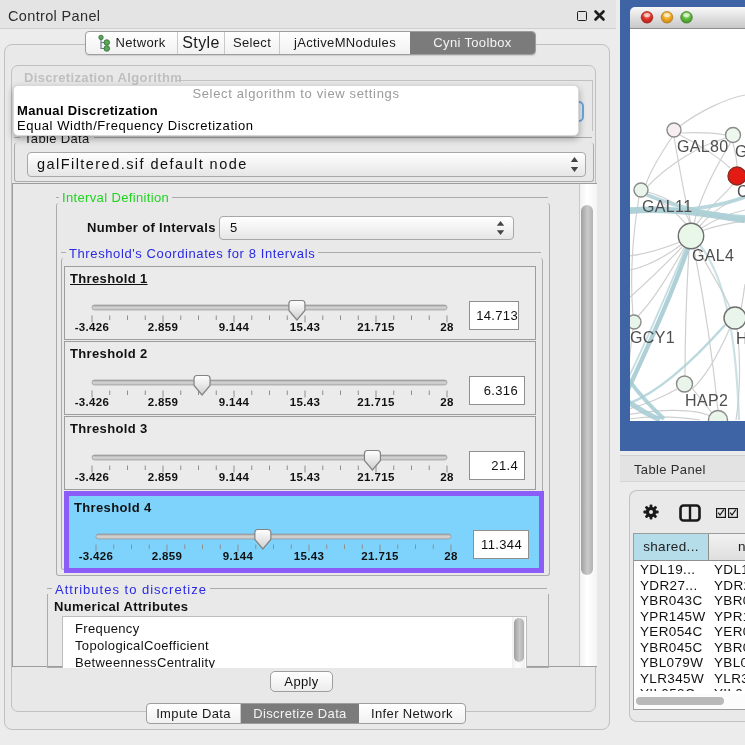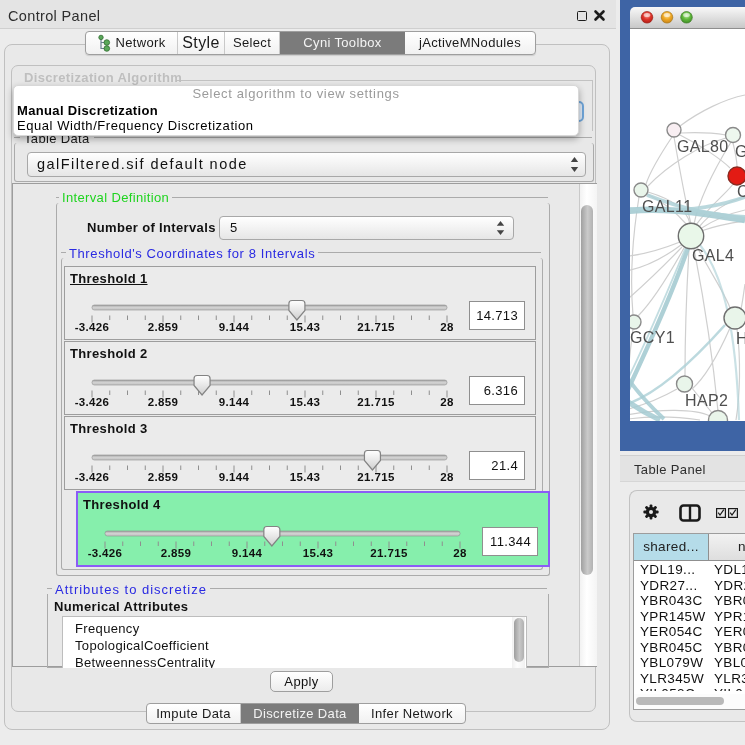--- a/index.html
+++ b/index.html
@@ -20,22 +20,22 @@
   <svg width="14" height="18" viewBox="0 0 14 18" style="margin-right:4px;">
    <path d="M4 3.5 V15 M4 8.5 H9 M4 14.5 H9" stroke="#6a7f8e" stroke-width="1.2" fill="none"></path>
    <circle cx="4" cy="3.4" r="2.2" fill="#5aa85a" stroke="#2e6b2e" stroke-width="0.8"></circle>
    <circle cx="9.8" cy="8.5" r="2.8" fill="#5aa85a" stroke="#2e6b2e" stroke-width="0.8"></circle>
    <circle cx="9.8" cy="14.5" r="2.8" fill="#5aa85a" stroke="#2e6b2e" stroke-width="0.8"></circle>
   </svg>
   <span style="font-size:13px;color:#1a1a1a;">Network</span>
  </div>
  <div style="width:46px;height:100%;display:flex;align-items:center;justify-content:center;border-right:1px solid #c9c9c9;font-size:16px;color:#1a1a1a;">Style</div>
  <div style="width:54px;height:100%;display:flex;align-items:center;justify-content:center;border-right:1px solid #c9c9c9;font-size:13px;color:#1a1a1a;">Select</div>
+ <div style="flex:1;height:100%;display:flex;align-items:center;justify-content:center;font-size:13px;color:#1a1a1a;">jActiveMNodules</div>
  <div style="width:125px;height:100%;display:flex;align-items:center;justify-content:center;background:#7b7b7b;font-size:13px;color:#f4f4f4;">Cyni Toolbox</div>
- <div style="flex:1;height:100%;display:flex;align-items:center;justify-content:center;font-size:13px;color:#1a1a1a;">jActiveMNodules</div>
 </div>
 
 <div class="abs" style="left:176px;top:80px;width:416px;height:1px;background:#c2c2c2;"></div>
 <div class="abs" style="left:592px;top:80px;width:1px;height:51px;background:#c2c2c2;"></div>
 <div class="abs" style="left:24px;top:70px;font-size:13px;font-weight:bold;color:#bfbfbf;">Discretization Algorithm</div>
 <div class="abs" style="left:558px;top:101px;width:22px;height:17px;border:2.5px solid #6fa5d8;border-radius:5px;background:#dfe9f5;"></div>
 
 <div class="abs" style="left:14px;top:143px;width:578px;height:38px;border:1px solid #ababab;border-top:none;border-radius:3px;"></div>
 <div class="abs" style="left:14px;top:137px;width:578px;height:1px;background:#ababab;"></div>
 <div class="abs" style="left:20px;top:131px;background:#e8e8e8;padding:0 4px;font-size:13px;color:#1a1a1a;">Table Data</div>
@@ -106,21 +106,21 @@
       <line x1="364.25" y1="48.5" x2="364.25" y2="53.0" stroke="#8f8f8f" stroke-width="1"></line>
       <line x1="382.00" y1="48.5" x2="382.00" y2="55.5" stroke="#8f8f8f" stroke-width="1"></line>
   <text x="27.00" y="64" font-size="11.5" font-weight="bold" fill="#111" text-anchor="middle" font-family="Liberation Sans, sans-serif">-3.426</text>
       <text x="98.00" y="64" font-size="11.5" font-weight="bold" fill="#111" text-anchor="middle" font-family="Liberation Sans, sans-serif">2.859</text>
       <text x="169.00" y="64" font-size="11.5" font-weight="bold" fill="#111" text-anchor="middle" font-family="Liberation Sans, sans-serif">9.144</text>
       <text x="240.00" y="64" font-size="11.5" font-weight="bold" fill="#111" text-anchor="middle" font-family="Liberation Sans, sans-serif">15.43</text>
       <text x="311.00" y="64" font-size="11.5" font-weight="bold" fill="#111" text-anchor="middle" font-family="Liberation Sans, sans-serif">21.715</text>
       <text x="382.00" y="64" font-size="11.5" font-weight="bold" fill="#111" text-anchor="middle" font-family="Liberation Sans, sans-serif">28</text>
   <path d="M223.91 43.5 v-7 a3 3 0 0 1 3 -3 h10 a3 3 0 0 1 3 3 v7 l-8 9.5 l-8 -9.5 z" fill="url(#thg)" stroke="#838383" stroke-width="1.2"></path>
  </svg>
- <div style="position:absolute;left:404px;top:34px;width:48px;height:27px;background:#fff;border:1px solid #8f8f8f;font-size:13px;color:#111;text-align:right;line-height:27px;padding-right:6px;">14.713</div>
+ <div style="position:absolute;left:404px;top:34px;width:48px;height:27px;background:#fff;border:1px solid #8f8f8f;font-size:13px;color:#111;text-align:right;line-height:27px;">14.713</div>
 </div>
 
 <div style="position:absolute;left:64px;top:341px;width:470px;height:72px;background:#ebebeb;border:1px solid #9d9d9d;">
  <div style="position:absolute;left:5px;top:4px;font-size:13px;font-weight:bold;color:#111;">Threshold 2</div>
  <svg width="470" height="66" viewBox="0 0 470 66" style="position:absolute;left:0;top:0;">
   <defs>
    <linearGradient id="trk341" x1="0" y1="0" x2="0" y2="1">
     <stop offset="0" stop-color="#9f9f9f"></stop>
           <stop offset="0.45" stop-color="#d2d2d2"></stop>
           <stop offset="1" stop-color="#c4c4c4"></stop>
@@ -203,21 +203,21 @@
       <text x="98.00" y="64" font-size="11.5" font-weight="bold" fill="#111" text-anchor="middle" font-family="Liberation Sans, sans-serif">2.859</text>
       <text x="169.00" y="64" font-size="11.5" font-weight="bold" fill="#111" text-anchor="middle" font-family="Liberation Sans, sans-serif">9.144</text>
       <text x="240.00" y="64" font-size="11.5" font-weight="bold" fill="#111" text-anchor="middle" font-family="Liberation Sans, sans-serif">15.43</text>
       <text x="311.00" y="64" font-size="11.5" font-weight="bold" fill="#111" text-anchor="middle" font-family="Liberation Sans, sans-serif">21.715</text>
       <text x="382.00" y="64" font-size="11.5" font-weight="bold" fill="#111" text-anchor="middle" font-family="Liberation Sans, sans-serif">28</text>
   <path d="M299.44 43.5 v-7 a3 3 0 0 1 3 -3 h10 a3 3 0 0 1 3 3 v7 l-8 9.5 l-8 -9.5 z" fill="url(#thg)" stroke="#838383" stroke-width="1.2"></path>
  </svg>
  <div style="position:absolute;left:404px;top:34px;width:48px;height:27px;background:#fff;border:1px solid #8f8f8f;font-size:13px;color:#111;text-align:right;line-height:27px;padding-right:6px;">21.4</div>
 </div>
 
-<div style="position:absolute;left:76px;top:491px;width:470px;height:72px;background:#86efac;border:2px solid #8b5cf6;">
+<div style="position:absolute;left:64px;top:491px;width:470px;height:72px;background:#7dd3fc;border:5px solid #8b5cf6;">
  <div style="position:absolute;left:5px;top:4px;font-size:13px;font-weight:bold;color:#111;">Threshold 4</div>
  <svg width="470" height="66" viewBox="0 0 470 66" style="position:absolute;left:0;top:0;">
   <defs>
    <linearGradient id="trk491" x1="0" y1="0" x2="0" y2="1">
     <stop offset="0" stop-color="#9f9f9f"></stop>
           <stop offset="0.45" stop-color="#d2d2d2"></stop>
           <stop offset="1" stop-color="#c4c4c4"></stop>
    </linearGradient>
    <linearGradient id="thg" x1="0" y1="0" x2="0" y2="1">
     <stop offset="0" stop-color="#ffffff"></stop>

